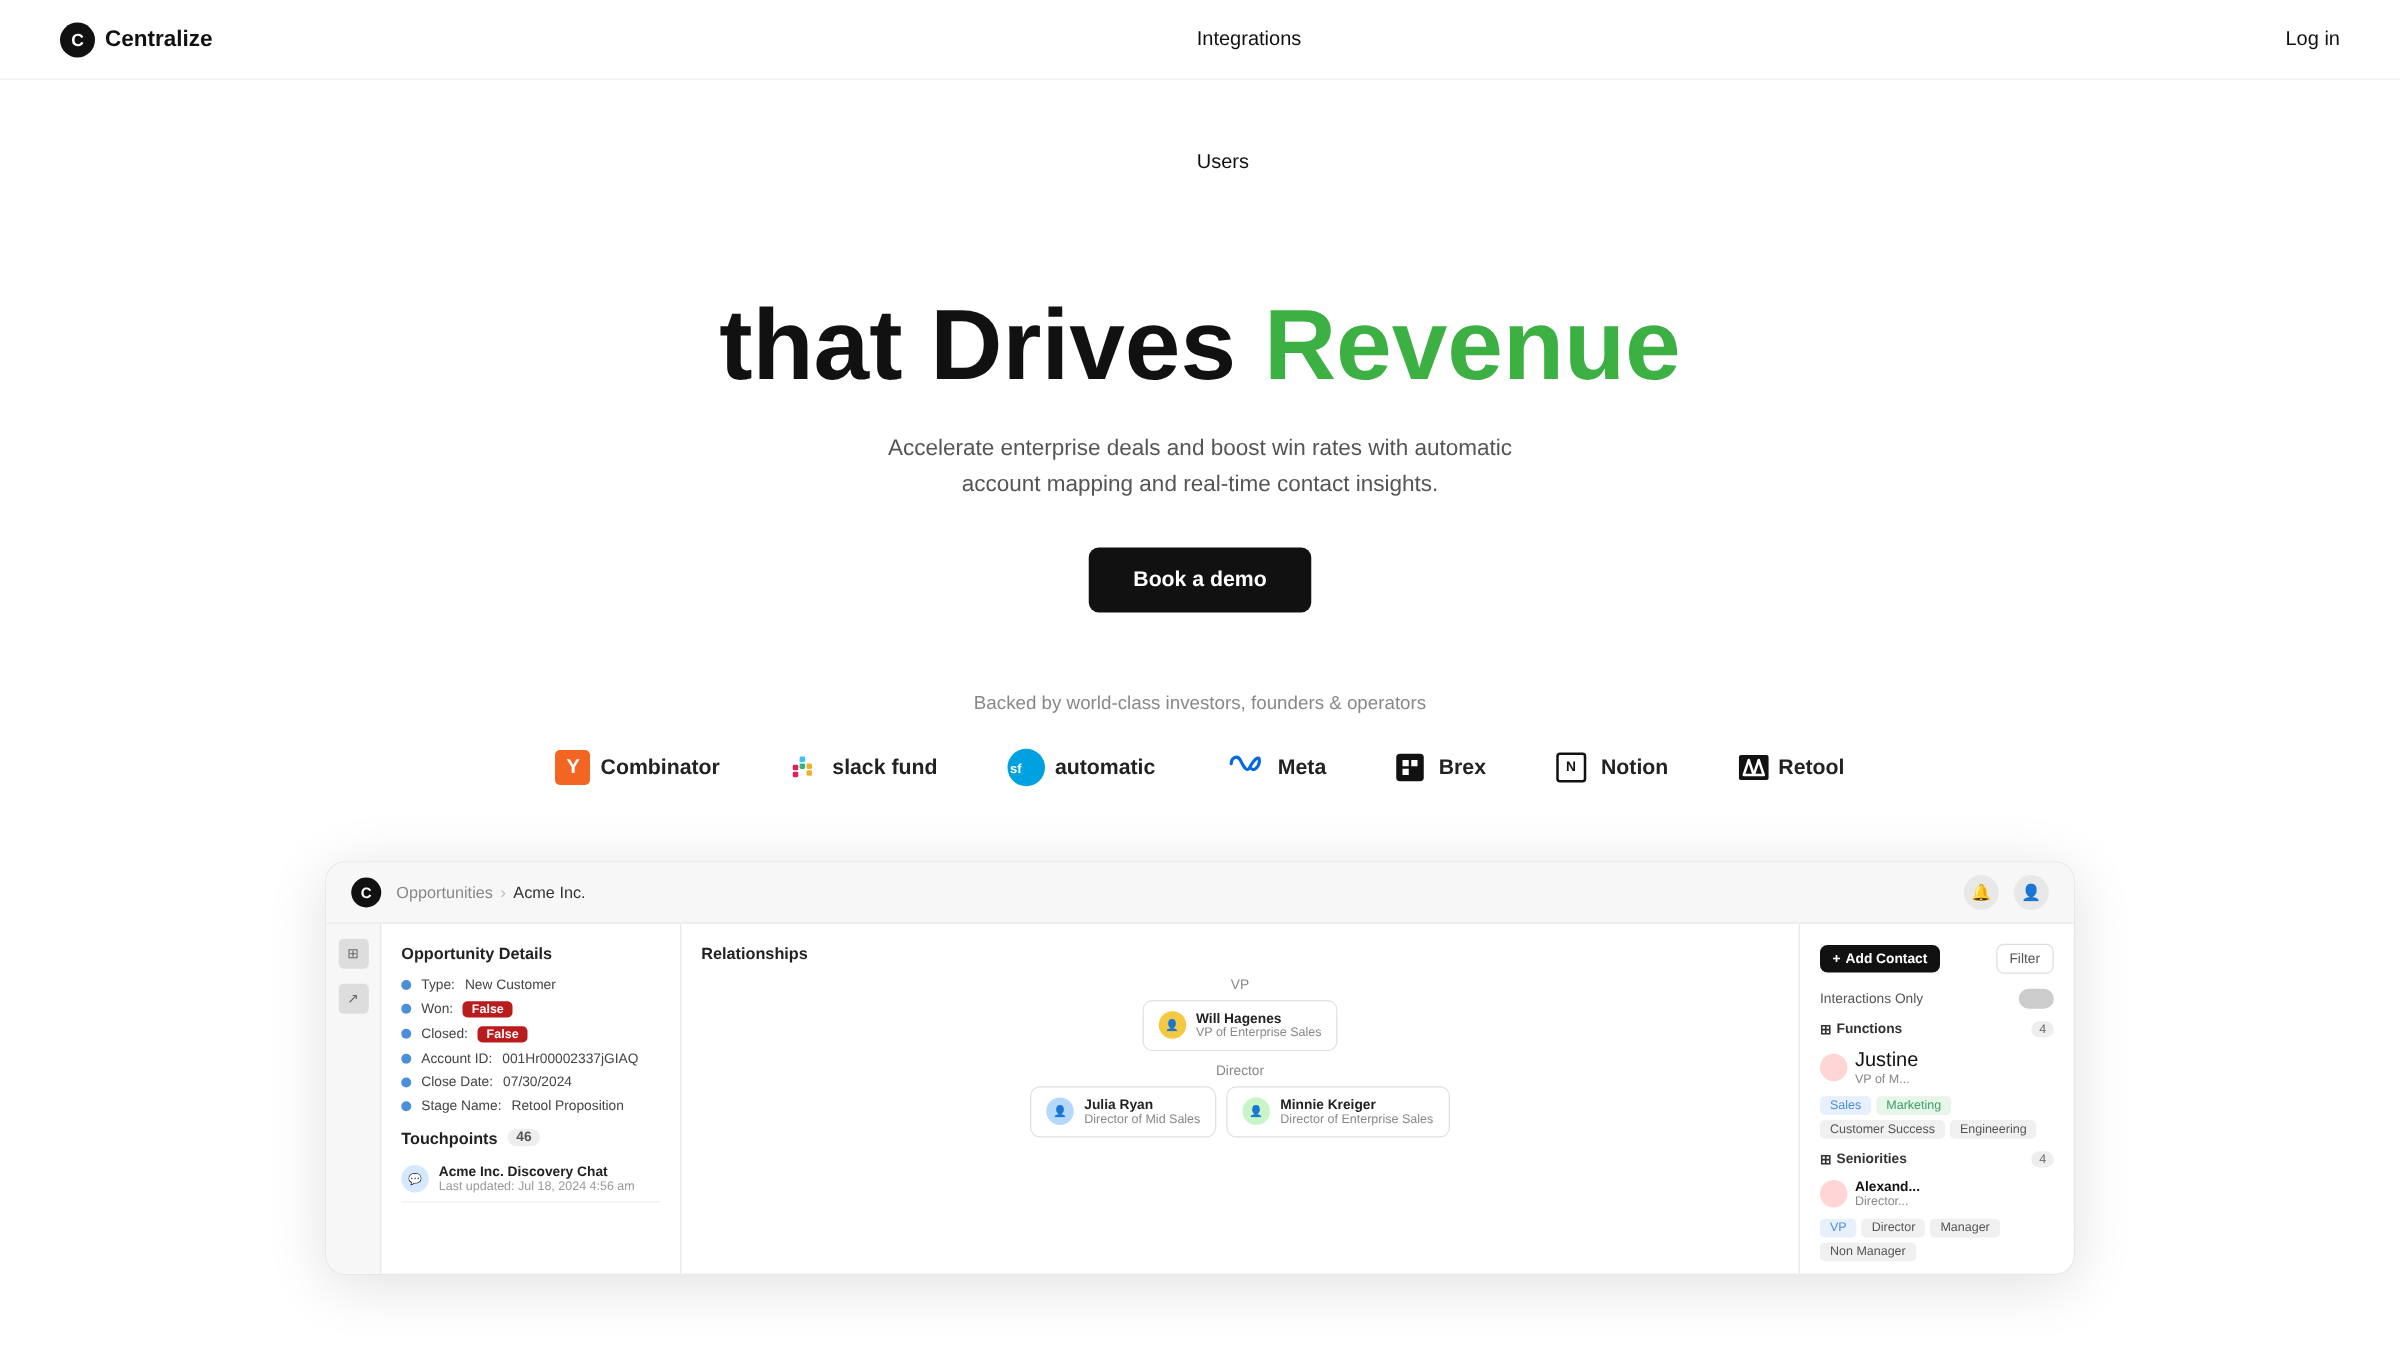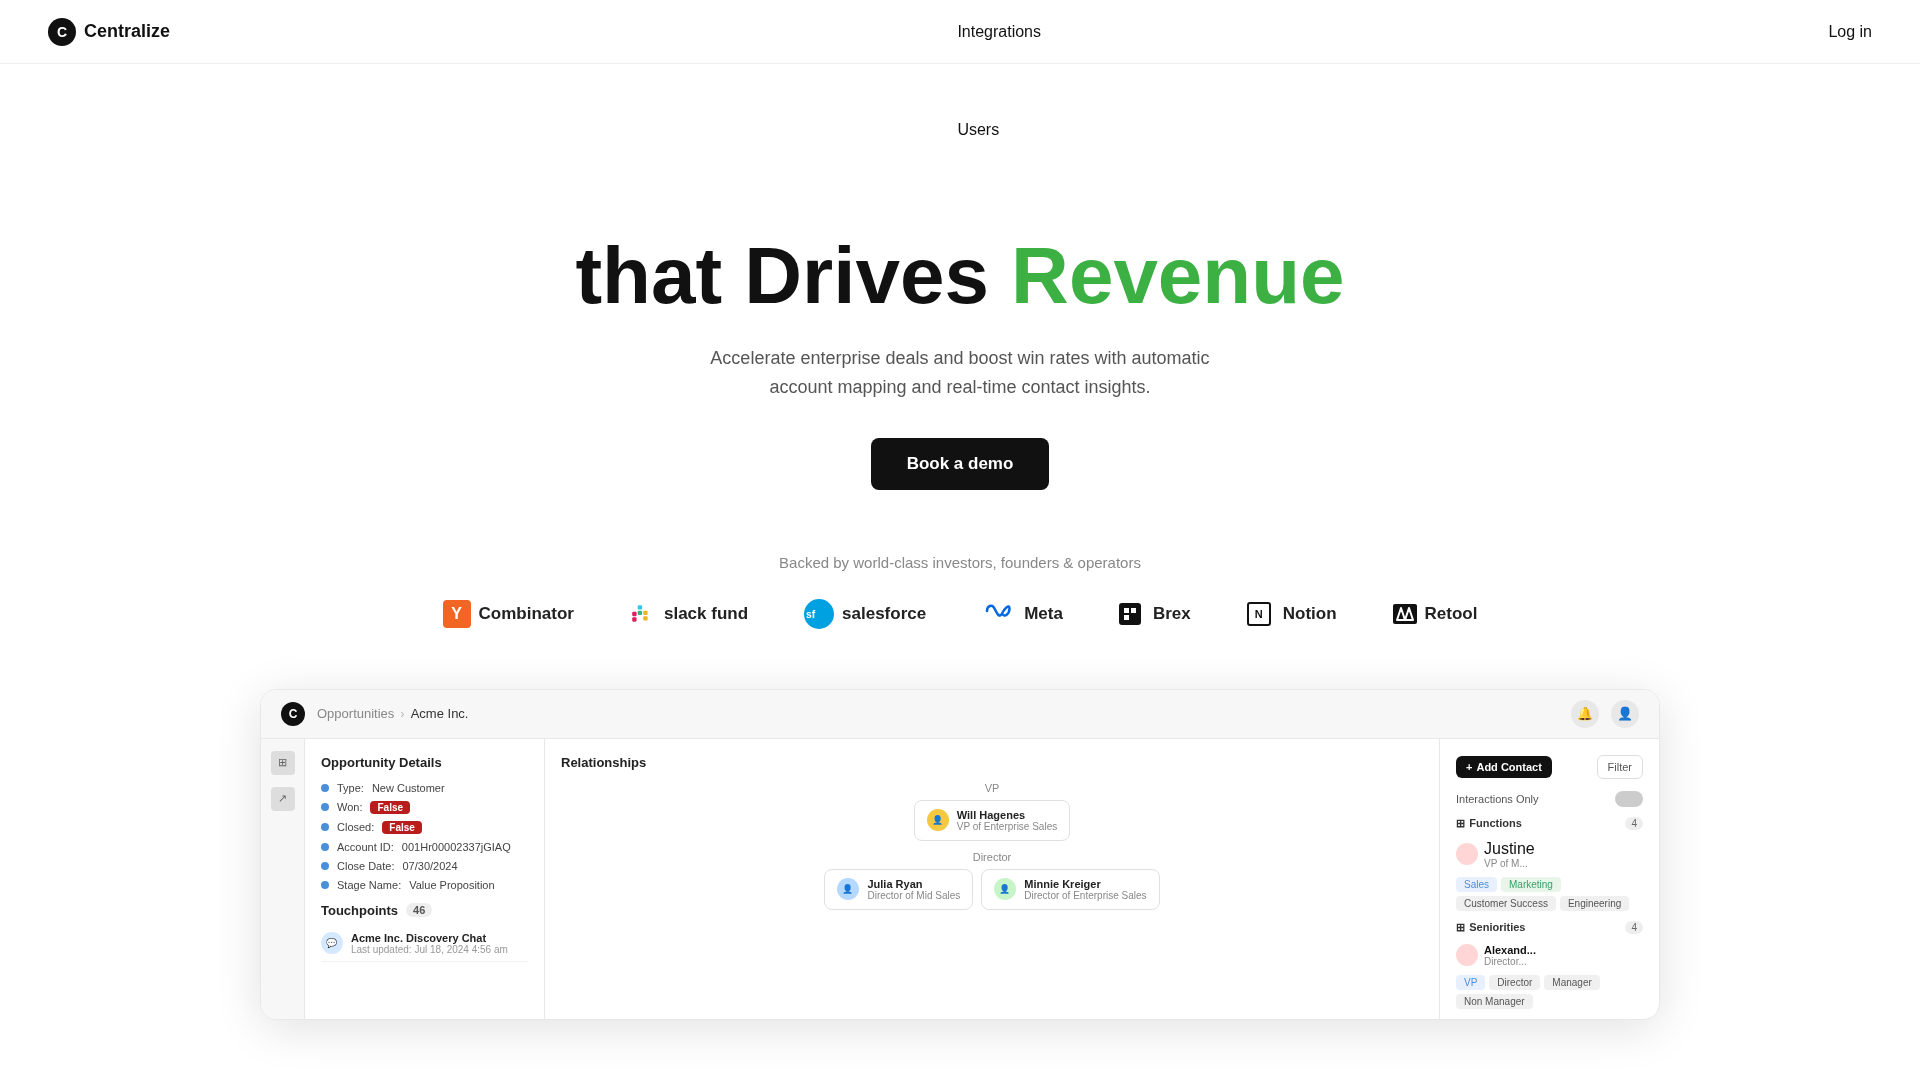--- a/index.html
+++ b/index.html
@@ -135,21 +135,21 @@
       </span>
       <span>slack fund</span>
     </div>
 
     <div class="investor-logo logo-salesforce">
       <div class="sf-circle">
         <svg width="24" height="16" viewBox="0 0 60 40" fill="none">
           <text x="5" y="30" font-size="26" font-weight="700" fill="white">sf</text>
         </svg>
       </div>
-      <span>salesforce</span>
+      <span>automatic</span>
     </div>
 
     <div class="investor-logo logo-meta">
       <span class="meta-infinity">
         <svg width="30" height="20" viewBox="0 0 60 40">
           <path d="M10,20 C10,10 20,5 25,15 C30,25 35,35 40,25 C45,15 55,5 55,15 C55,25 45,35 40,25" stroke="#0668E1" stroke-width="5" fill="none" stroke-linecap="round"></path>
         </svg>
       </span>
       <span>Meta</span>
     </div>
@@ -230,21 +230,21 @@
           <span>001Hr00002337jGIAQ</span>
         </div>
         <div class="detail-row">
           <div class="detail-dot"></div>
           <span>Close Date:</span>
           <span>07/30/2024</span>
         </div>
         <div class="detail-row">
           <div class="detail-dot"></div>
           <span>Stage Name:</span>
-          <span>Value Proposition</span>
+          <span>Retool Proposition</span>
         </div>
 
         <div class="touchpoints-header">
           <div class="section-title" style="margin:0">Touchpoints</div>
           <span class="touchpoints-count">46</span>
         </div>
         <div class="touchpoint-item">
           <div class="tp-avatar">💬</div>
           <div class="tp-text">
             <div class="tp-name">Acme Inc. Discovery Chat</div>

